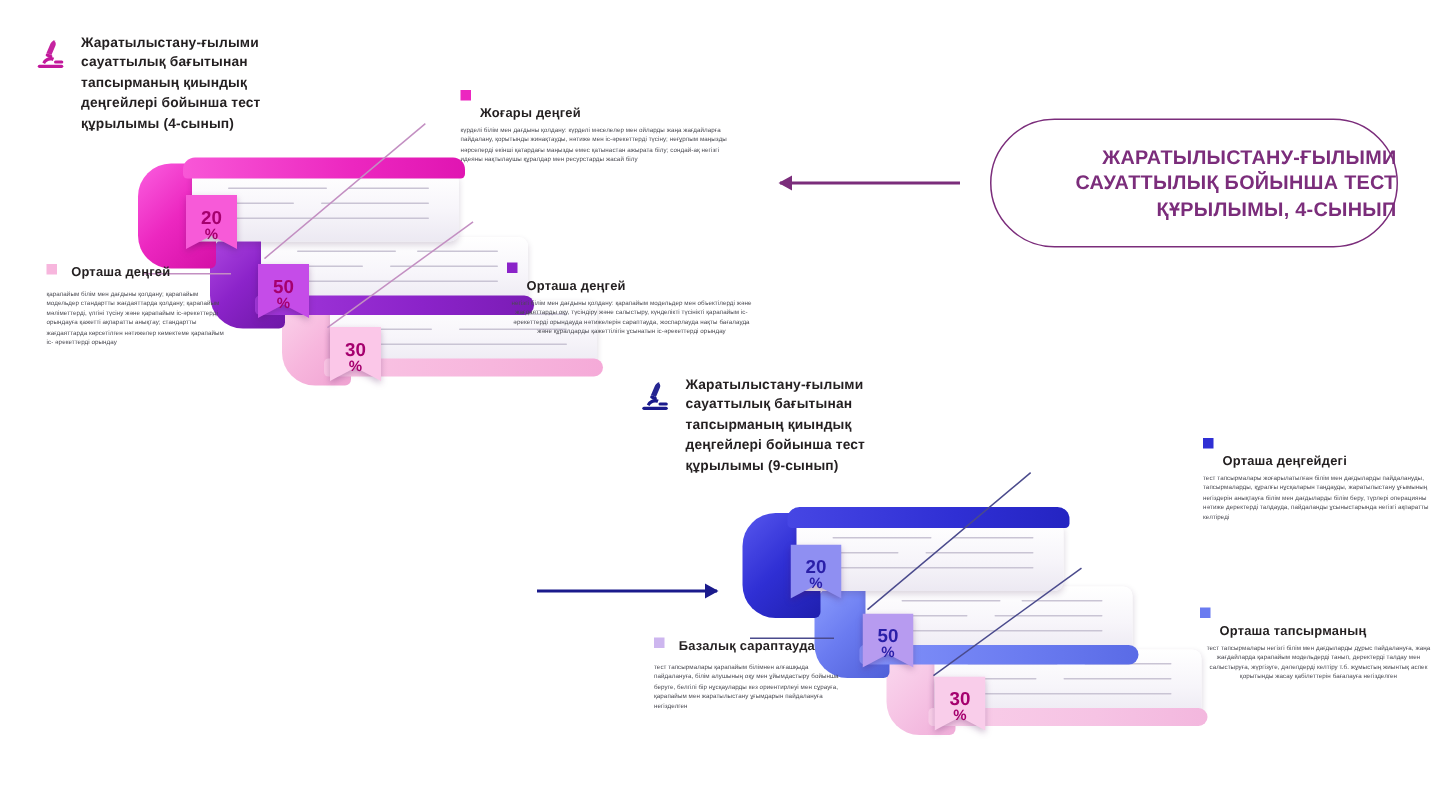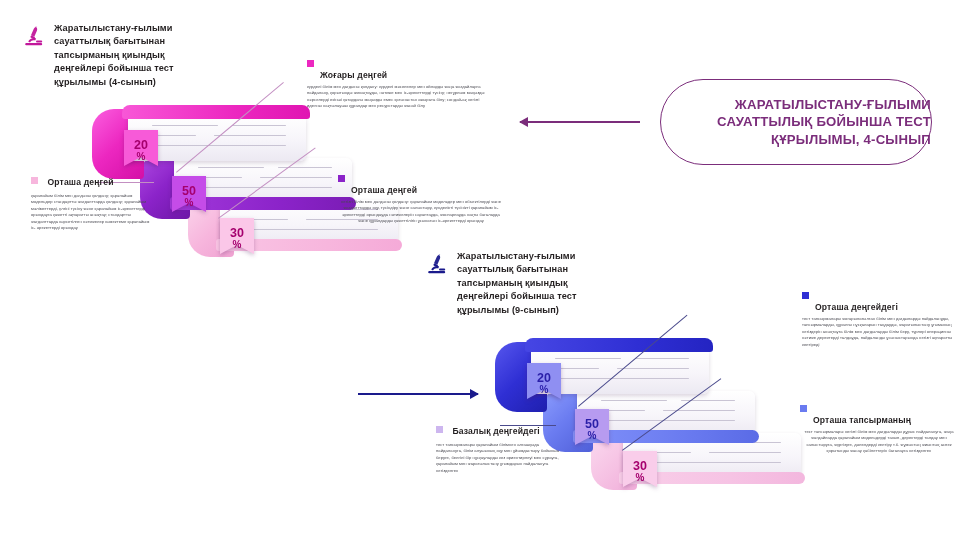--- a/index.html
+++ b/index.html
@@ -302,21 +302,21 @@
       <div class="lv-head">
         <span class="sq" style="background:#6a7bf0;"></span>
         <span class="lv-title">Орташа тапсырманың</span>
       </div>
       <div class="lv-body">тест тапсырмалары негізгі білім мен  дағдыларды дұрыс пайдалануға, жаңа  жағдайларда қарапайым модельдерді  танып, деректерді талдау мен  салыстыруға, жүргізуге,  дәлелдерді келтіру т.б.  жұмыстың жиынтық аспек  қорытынды жасау  қабілеттерін бағалауға  негізделген</div>
     </div>
 
     <div class="level stacked" style="left:436px;top:420px;width:126px;">
       <div class="lv-head">
         <span class="sq" style="background:#cdb6ef;"></span>
-        <span class="lv-title">Базалық деңгейдегі</span>
+        <span class="lv-title">Базалық сараптауда</span>
       </div>
       <div class="lv-body">тест тапсырмалары  қарапайым білімнен алғашқыда  пайдалануға, білім алушының  оқу мен ұйымдастыру бойынша  беруге, белгілі бір нұсқауларды кез  ориентирлеуі мен сұрауға, қарапайым  мен жаратылыстану ұғымдарын пайдалануға  негізделген</div>
     </div>
   </div>
 
   <div class="bubble purple" style="left:660px;top:79px;width:270px;height:84px;">
     <span>ЖАРАТЫЛЫСТАНУ-ҒЫЛЫМИ САУАТТЫЛЫҚ БОЙЫНША ТЕСТ ҚҰРЫЛЫМЫ, 4-СЫНЫП</span>
   </div>
 
 

